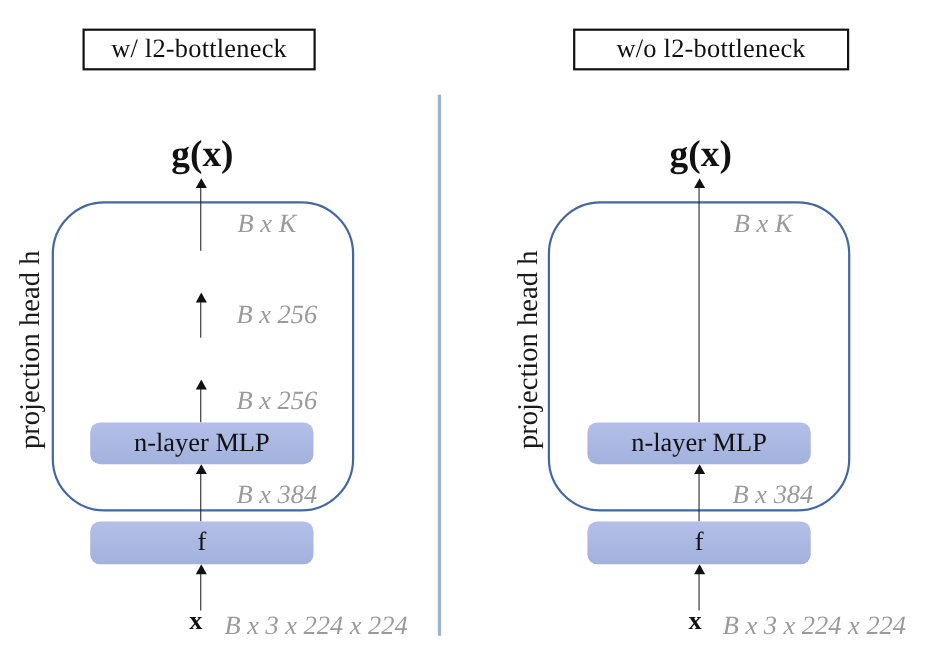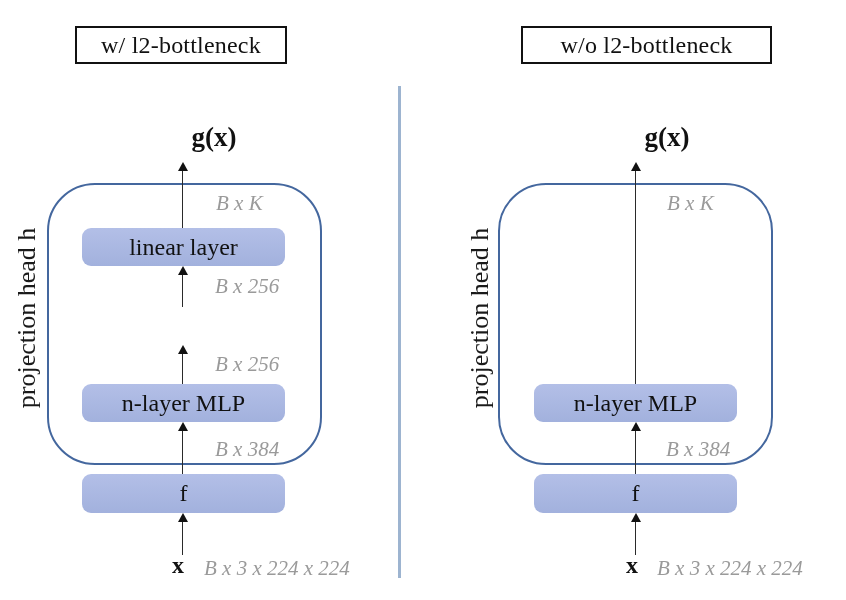--- a/index.html
+++ b/index.html
@@ -11,41 +11,41 @@
     position:absolute;height:38px;border:2px solid var(--ink,#111);
     display:flex;align-items:center;justify-content:center;
     font-size:24px;letter-spacing:.2px;background:#fff;box-sizing:border-box;
   }
   .divider{
     position:absolute;left:398px;top:86px;width:3px;height:492px;
     background:var(--divider,#9db4d0);
   }
   .gout{
     position:absolute;transform:translateX(-50%);
-    font-size:27px;font-weight:600;white-space:nowrap;margin-left:30px;
+    font-size:34px;font-weight:600;white-space:nowrap;
   }
   .headrect{
     position:absolute;border:2px solid var(--outline,#44679e);border-radius:48px;
     background:transparent;box-sizing:border-box;
   }
   .side-label{
     position:absolute;transform:translate(-50%,-50%) rotate(-90deg);
     font-size:26px;white-space:nowrap;color:#1a1a1a;
   }
   .block{
     position:absolute;width:203px;height:38px;border-radius:9px;
     background:linear-gradient(180deg,var(--box-fill-top,#b3bfe7),var(--box-fill-bottom,#a2b1dd));
     display:flex;align-items:center;justify-content:center;
     font-size:24px;box-sizing:border-box;
   }
   .block.norm{
     background:#fff;border:1.5px solid var(--norm-border,#a9a9a9);border-radius:11px;
   }
   .dim{
-    position:absolute;font-style:italic;font-size:21px;
+    position:absolute;font-style:italic;font-size:24px;
     color:var(--dim,#9a9a9a);white-space:nowrap;
   }
   .input-x{
     position:absolute;font-size:24px;font-weight:700;transform:translateX(-50%);
   }
   .arrow-up{position:absolute;width:11px;}
   .arrow-up::before{
     content:"";position:absolute;left:4.8px;top:6px;bottom:0;width:1.5px;background:#2a2a2a;
   }
   .arrow-up::after{
@@ -71,21 +71,20 @@
   <div class="side-label" style="left:27px;top:318px;">projection head h</div>
 
   <div class="dim" style="left:216px;top:191px;">B x K</div>
 
   <div class="arrow-up" style="left:177px;top:162px;height:66px;"></div>
   <div class="arrow-up" style="left:177px;top:266px;height:41px;"></div>
   <div class="arrow-up" style="left:177px;top:345px;height:39px;"></div>
   <div class="arrow-up" style="left:177px;top:422px;height:52px;"></div>
   <div class="arrow-up" style="left:177px;top:513px;height:42px;"></div>
 
-  <div class="block" style="left:82px;top:228px;">linear layer</div>
 
   <div class="dim" style="left:215px;top:274px;">B x 256</div>
 
 
   <div class="dim" style="left:215px;top:352px;">B x 256</div>
 
   <div class="block" style="left:82px;top:384px;">n-layer MLP</div>
 
   <div class="dim" style="left:215px;top:437px;">B x 384</div>
 

